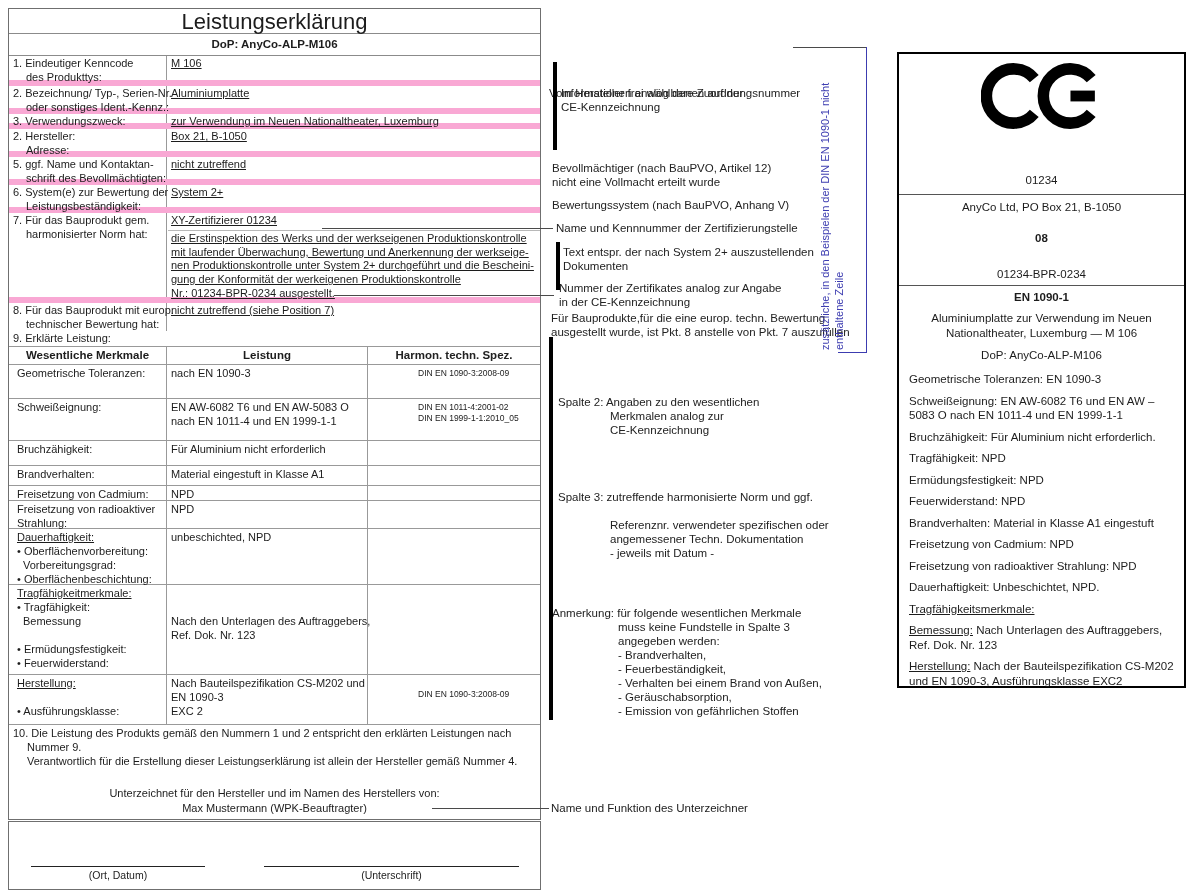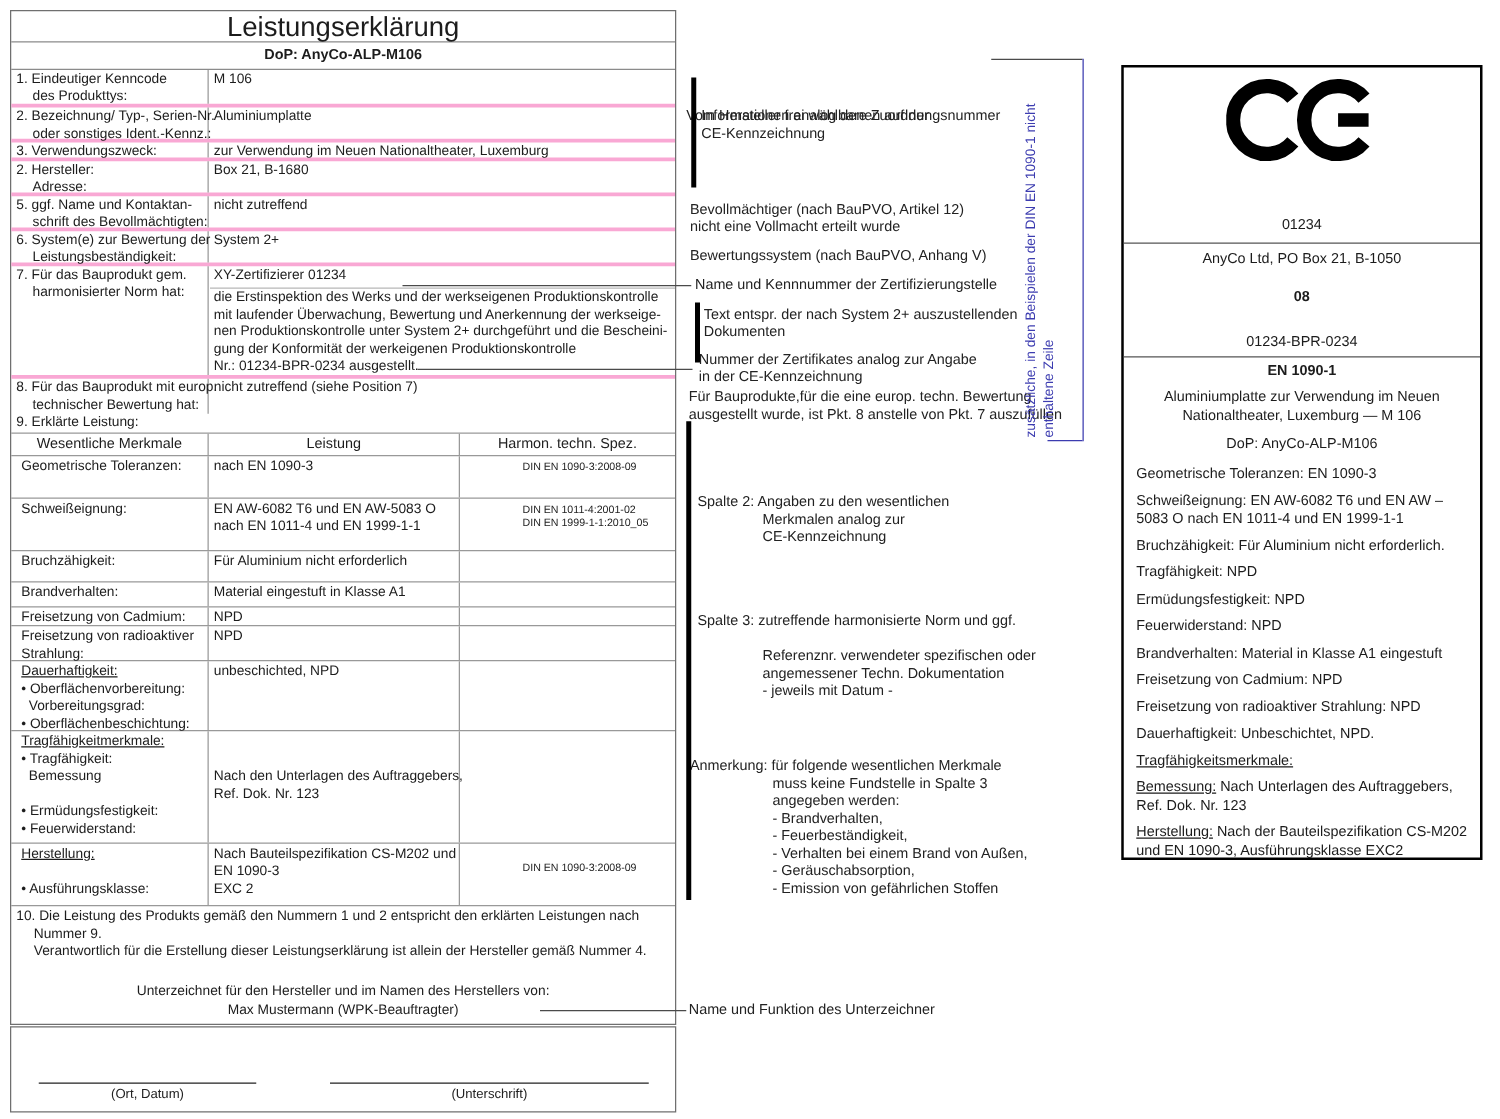--- a/index.html
+++ b/index.html
@@ -4,39 +4,39 @@
 <style>
   html,body{margin:0;padding:0;background:#fff;}
   *{box-sizing:border-box;}
   .canvas{position:relative;width:1200px;height:895px;background:#fff;
           font-family:"Liberation Sans","DejaVu Sans",sans-serif;color:#1c1c1c;overflow:hidden;}
 
   
   .doc{position:absolute;left:8px;top:8px;width:533px;border:1px solid #6f6f6f;background:#fff;}
   .title-box{height:25px;border-bottom:1px solid #8b8b8b;text-align:center;font-size:22px;line-height:25px;}
   .dop-row{height:22px;border-bottom:1px solid #8b8b8b;text-align:center;font-size:11.5px;font-weight:bold;line-height:21px;}
-  .trow{display:flex;border-bottom:3px solid #f9a8d4;}
+  .trow{display:flex;border-bottom:6px solid #f9a8d4;}
   .trow:last-child{border-bottom:none;}
   .cell{font-size:11px;line-height:13.8px;padding:1px 3px 0 4px;}
   .lbl{width:158px;border-right:1px solid #999;}
-  .val{flex:1;}
+  .val{flex:1;text-decoration:underline;}
   .ln{min-height:13.8px;white-space:nowrap;}
   .cont{margin-left:13px;}
   .sep{border-bottom:1px solid #b8b8b8;margin:0 -3px 1px -3px;padding:0 3px 2px 3px;}
   .sec-label{height:16px;border-bottom:1px solid #999;font-size:11px;line-height:15px;padding-left:4px;}
 
   
   .sprow{display:flex;border-bottom:1px solid #999;}
   .sc1{width:158px;border-right:1px solid #999;}
   .sc2{width:201px;border-right:1px solid #999;}
   .sc3{flex:1;}
   .sc1,.sc2{font-size:11px;line-height:14px;padding:1px 3px 0 8px;}
   .sc2{padding-left:4px;}
   .sc3{font-size:8.5px;line-height:11px;padding:3px 2px 0 4px;color:#222;}
-  .sphead .sc1,.sphead .sc2,.sphead .sc3{font-weight:normal;text-align:center;font-size:11.5px;line-height:16px;padding:0;}
+  .sphead .sc1,.sphead .sc2,.sphead .sc3{font-weight:bold;text-align:center;font-size:11.5px;line-height:16px;padding:0;}
   .u{text-decoration:underline;}
   .ind{margin-left:6px;}
   .spln{min-height:14px;white-space:nowrap;}
   .sc3 .spln{min-height:11px;margin-left:46px;}
 
   .clause10{position:relative;height:94px;font-size:11px;line-height:13.8px;padding:2px 3px 0 4px;}
   .clause-cont{margin-left:14px;}
   .signed{position:absolute;left:0;right:0;bottom:4px;text-align:center;font-size:11px;line-height:14.5px;}
 
   .sig-box{position:absolute;left:8px;top:821px;width:533px;height:69px;border:1px solid #6f6f6f;}
@@ -96,21 +96,21 @@
           <div class="cell val">
             <div class="ln">zur Verwendung im Neuen Nationaltheater, Luxemburg</div>
           </div>
         </div>
         <div class="trow" style="height: 28px;">
           <div class="cell lbl">
             <div class="ln">2. Hersteller:</div>
             <div class="ln cont">Adresse:</div>
           </div>
           <div class="cell val">
-            <div class="ln">Box 21, B-1680</div>
+            <div class="ln">Box 21, B-1050</div>
           </div>
         </div>
         <div class="trow" style="height: 28px;">
           <div class="cell lbl">
             <div class="ln">5. ggf. Name und Kontaktan-</div>
             <div class="ln cont">schrift des Bevollmächtigten:</div>
           </div>
           <div class="cell val">
             <div class="ln">nicht zutreffend</div>
           </div>

